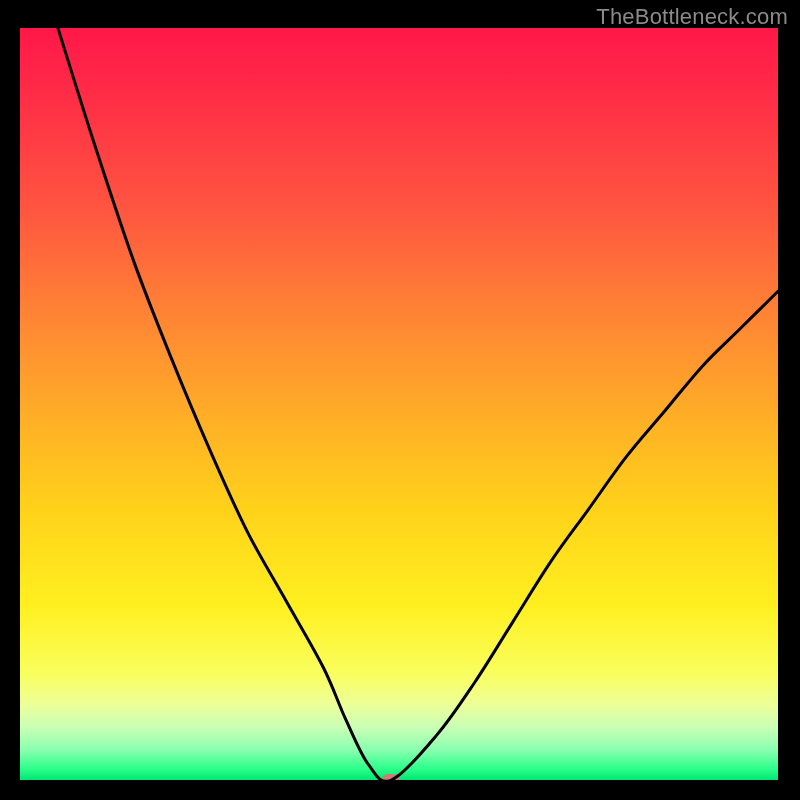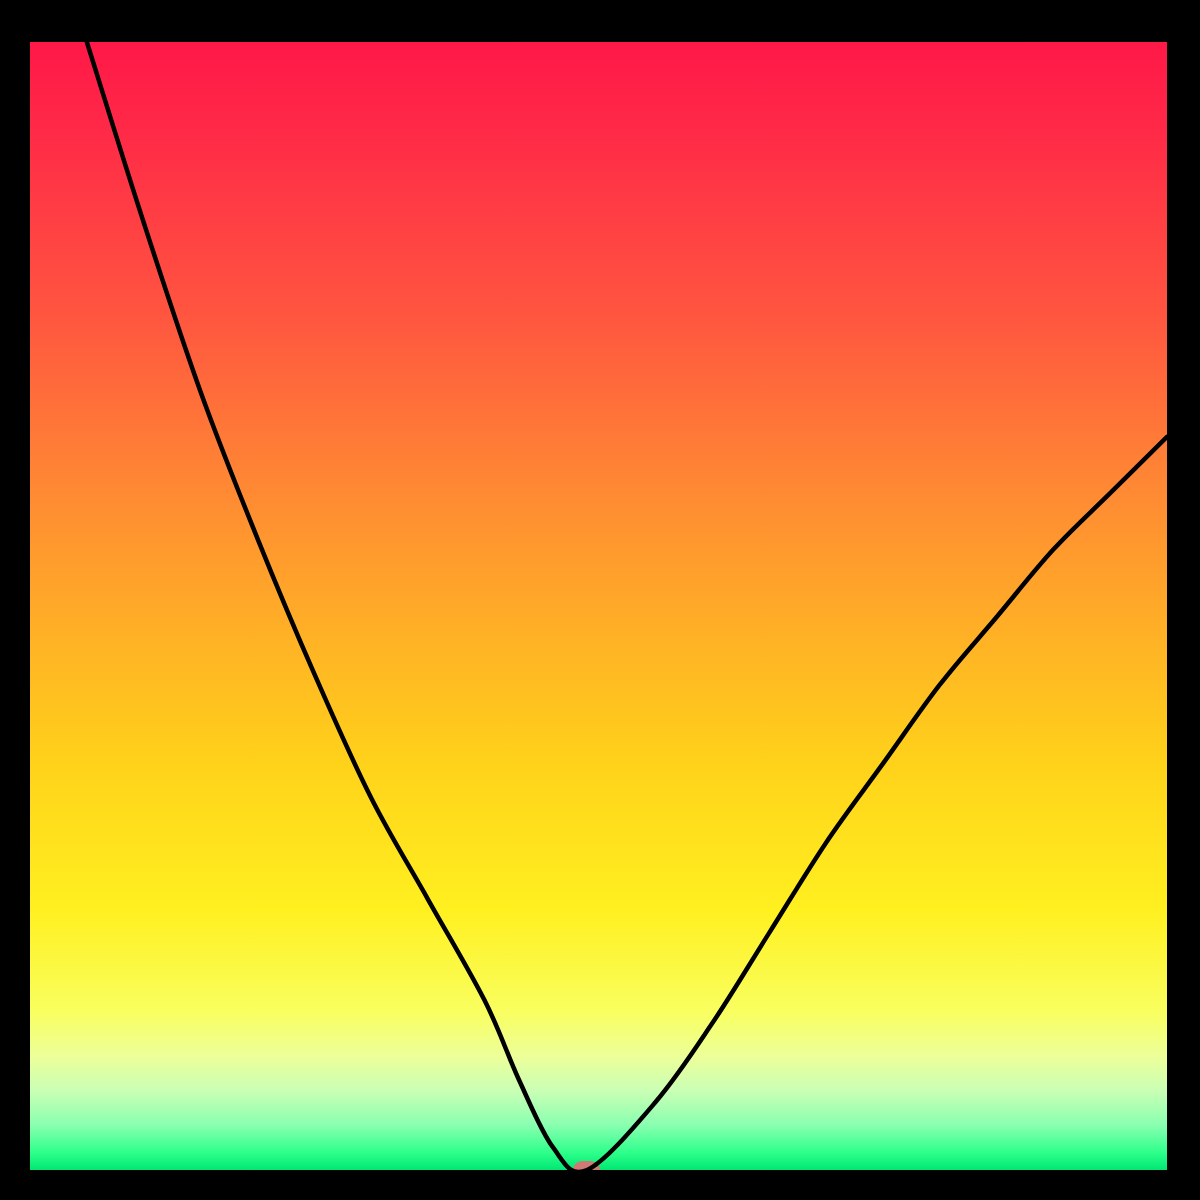--- a/index.html
+++ b/index.html
@@ -75,20 +75,21 @@
     background: #cf7a75;
     z-index: 8;
     transform: translate(-50%, -50%);
   }
 </style>
 </head>
 <body>
 
 <div class="frame">
 
+  <div class="watermark">TheBottleneck.com</div>
 
   <div class="plot">
     <div class="gradient"></div>
 
     <svg class="curve" viewBox="0 0 758 752" preserveAspectRatio="none">
       <path id="curve-path" fill="none" stroke="#000" stroke-width="3" stroke-linecap="round" stroke-linejoin="round" d="M 37.9,0 C 44.342999999999996,20.45440000000001 62.913999999999994,80.68960000000004 75.8,120.32000000000005 C 88.686,159.95040000000006 100.81400000000001,197.3248 113.7,233.12 C 126.586,268.91519999999997 138.714,298.91999999999996 151.6,330.87999999999994 C 164.486,362.8399999999999 176.614,391.7168 189.5,421.12 C 202.386,450.52320000000003 214.514,478.272 227.4,503.84 C 240.286,529.408 252.41400000000002,548.5088 265.3,571.52 C 278.18600000000004,594.5312 292.89119999999997,618.7456000000001 303.2,639.2 C 313.5088,659.6544 318.2084,675.2208 325.94,691.84 C 333.6716,708.4592 340.9484,726.7328 348.68,736.96 C 356.4116,747.1872000000001 359.8226,757.1136 371.42,752 C 383.0174,746.8864 402.72540000000004,723.4992 416.90000000000003,706.88 C 431.07460000000003,690.2608 441.91400000000004,673.416 454.8,654.24 C 467.686,635.064 479.81399999999996,614.5344 492.7,594.08 C 505.586,573.6256000000001 517.714,553.0960000000001 530.6,533.9200000000001 C 543.486,514.744 555.614,499.17760000000004 568.5,481.28000000000003 C 581.386,463.3824 593.514,445.2592 606.4,428.64 C 619.286,412.02079999999995 631.414,398.8608 644.3,383.52 C 657.1859999999999,368.1792 669.3140000000001,352.4624 682.2,338.4 C 695.086,324.33759999999995 707.214,313.584 720.1,300.8 C 732.986,288.016 751.557,269.592 758,263.2"></path>
     </svg>
 
     <div id="marker" class="marker" style="left: 371.42px; top: 752px;"></div>
   </div>

